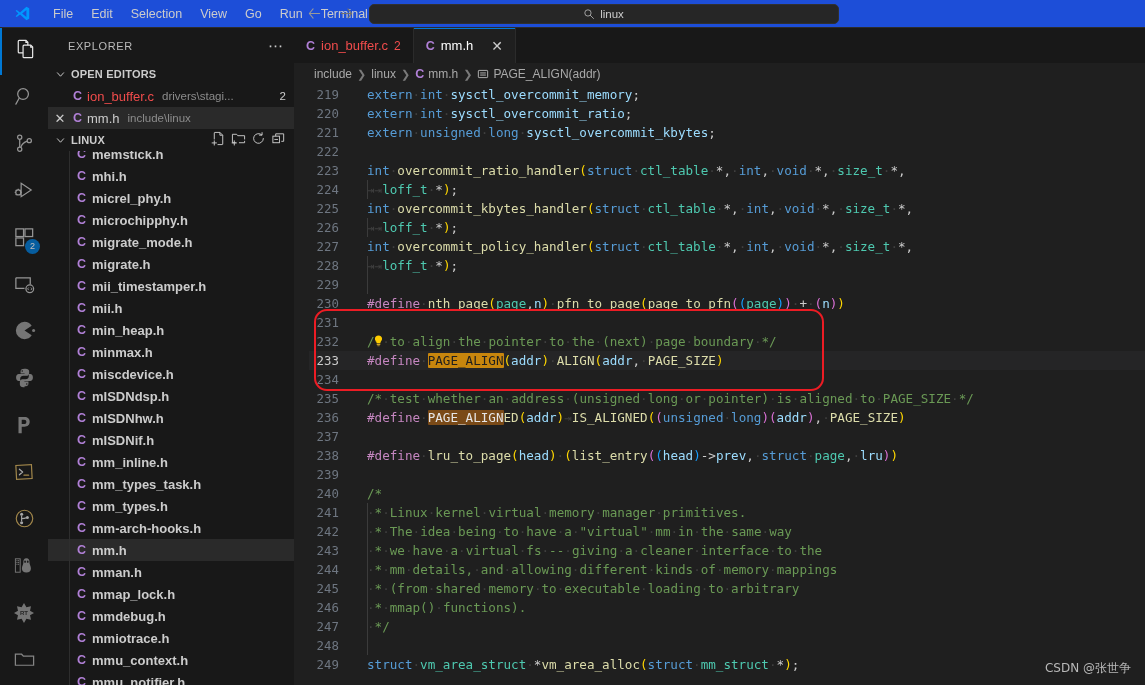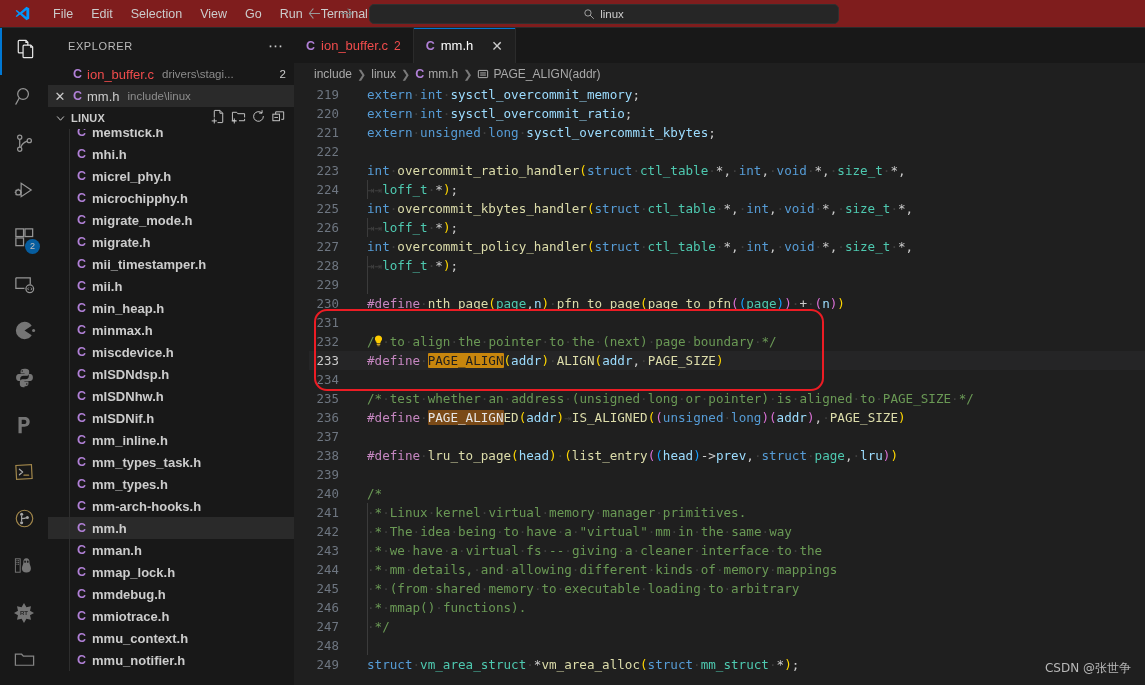--- a/index.html
+++ b/index.html
@@ -7,21 +7,21 @@
     width:1145px; height:685px;
     background:#1f1f1f;
     font-family:"Liberation Sans", sans-serif;
     overflow:hidden;
     color:#cccccc;
   }
   #app { position:relative; width:1145px; height:685px; display:flex; flex-direction:column; }
 
   
   .titlebar {
-    height:28px; background:#7f1d1d; display:flex; align-items:center;
+    height:28px; background:#1d4ed8; display:flex; align-items:center;
     flex:0 0 28px; border-bottom:1px solid #2b2b2b; position:relative;
   }
   .vscode-logo { width:44px; display:flex; align-items:center; justify-content:center; }
   .menus { display:flex; align-items:center; gap:0px; }
   .menu-item {
     font-size:12.5px; color:#cccccc; padding:3px 9px; border-radius:3px;
     white-space:nowrap; cursor:default;
   }
   .tb-center { position:absolute; left:0; right:0; display:flex; align-items:center; justify-content:center; gap:0; pointer-events:none; }
   .navbtns { display:flex; gap:16px; align-items:center; pointer-events:auto; margin-right:14px; }
@@ -368,20 +368,28 @@
     </div>
 
     <div class="sidebar">
 
       <div class="sb-title">
         <span class="t">EXPLORER</span>
         <span class="dots">⋯</span>
       </div>
 
       <div class="open-editors">
+        <div class="section-head">
+          <span class="chev">
+            <svg width="11" height="11" viewBox="0 0 16 16">
+                <path d="M3.5 5.5 L8 10.5 L12.5 5.5" stroke="#cccccc" stroke-width="1.4" fill="none" stroke-linecap="round" stroke-linejoin="round"></path>
+              </svg>
+          </span>
+          <span class="lbl">OPEN EDITORS</span>
+        </div>
 
         <div class="oe-row">
           <span class="oe-spacer"></span>
           <span class="cicon">C</span>
           <span class="oe-name err">ion_buffer.c</span>
           <span class="oe-path">drivers\stagi...</span>
           <span class="oe-count">2</span>
         </div>
 
         <div class="oe-row selected">

